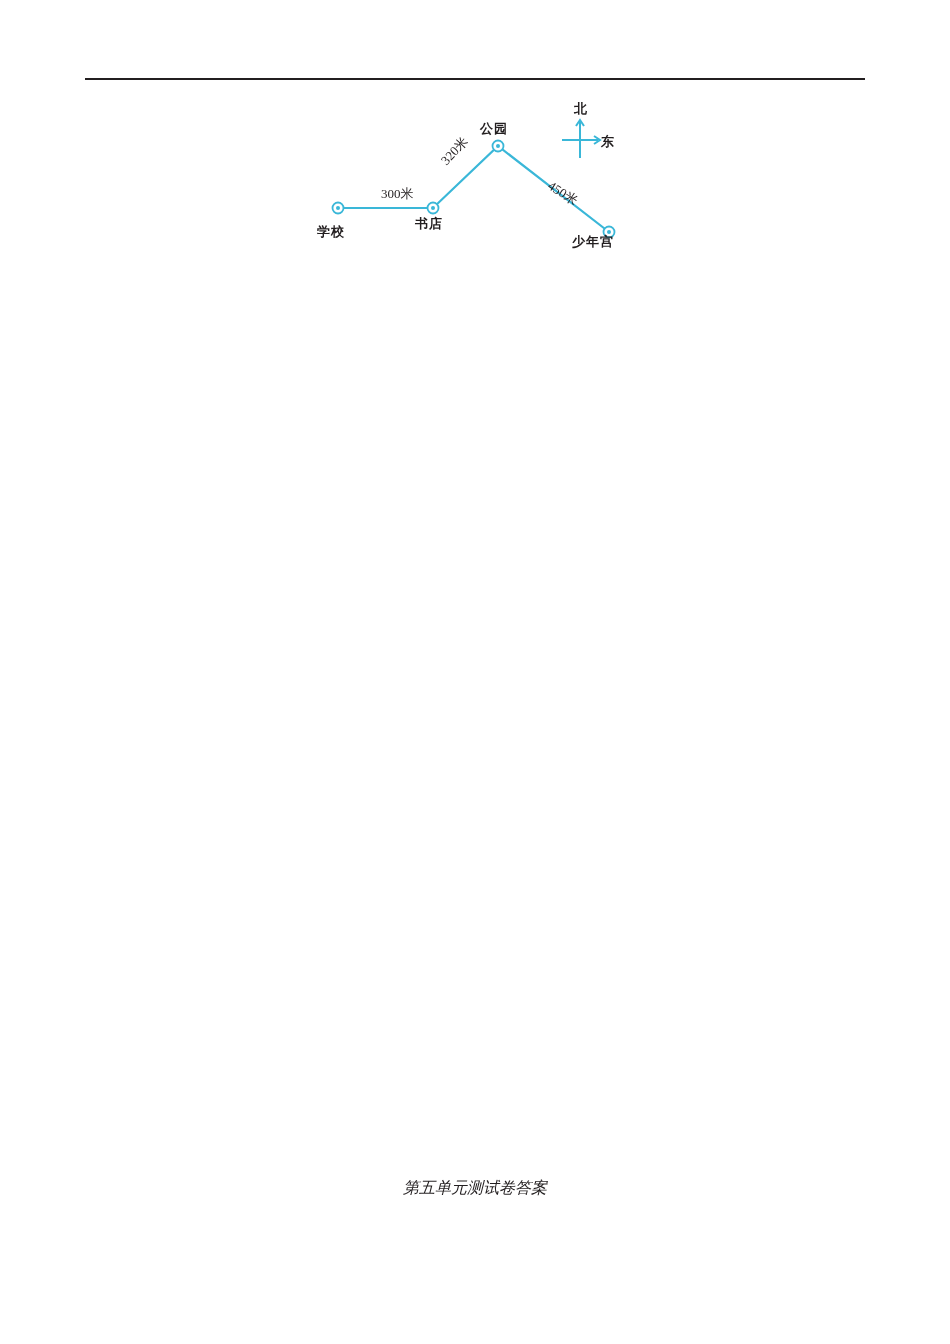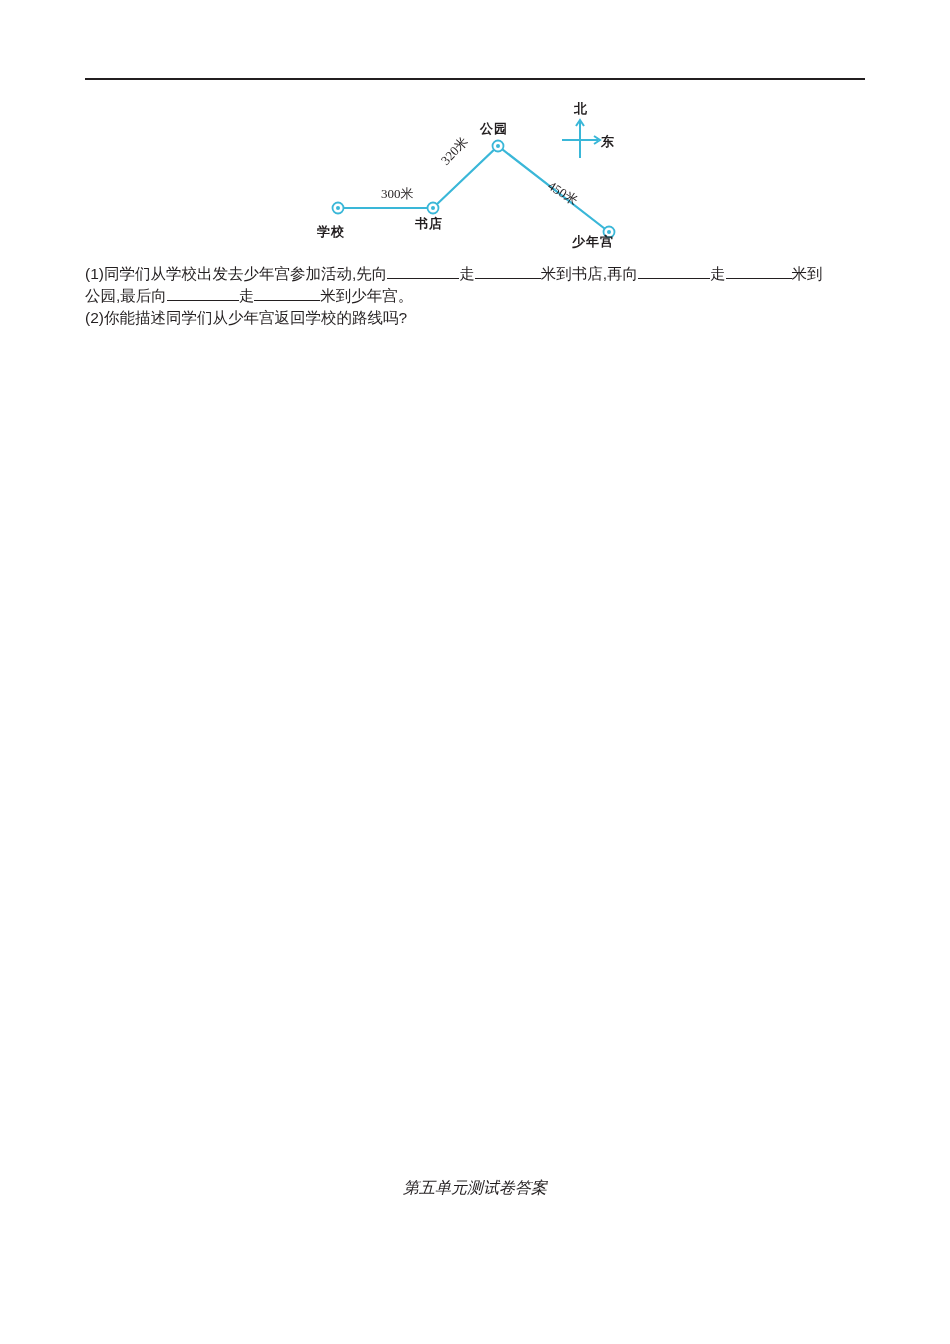--- a/index.html
+++ b/index.html
@@ -156,22 +156,17 @@
     <div class="map-label" id="lbl-palace">少年宫</div>
 
     <div class="dist-label" id="lbl-d1">300米</div>
     <div class="dist-label" id="lbl-d2">320米</div>
     <div class="dist-label" id="lbl-d3">450米</div>
 
     <div class="compass-label" id="lbl-north">北</div>
     <div class="compass-label" id="lbl-east">东</div>
   </div>
 
-  <div class="qtext" id="q1">
-    <span>(1)同学们从学校出发去少年宫参加活动,先向</span><span class="blank b-long"></span><span>走</span><span class="blank b-med"></span><span>米到书店,再向</span><span class="blank b-long"></span><span>走</span><span class="blank b-med"></span><span>米到</span><br>
-    <span>公园,最后向</span><span class="blank b-long"></span><span>走</span><span class="blank b-med"></span><span>米到少年宫。</span>
-  </div>
 
-  <div class="qtext" id="q2">(2)你能描述同学们从少年宫返回学校的路线吗?</div>
 
   <div class="footer">第五单元测试卷答案</div>
 
 </div>
 
 </body></html>

